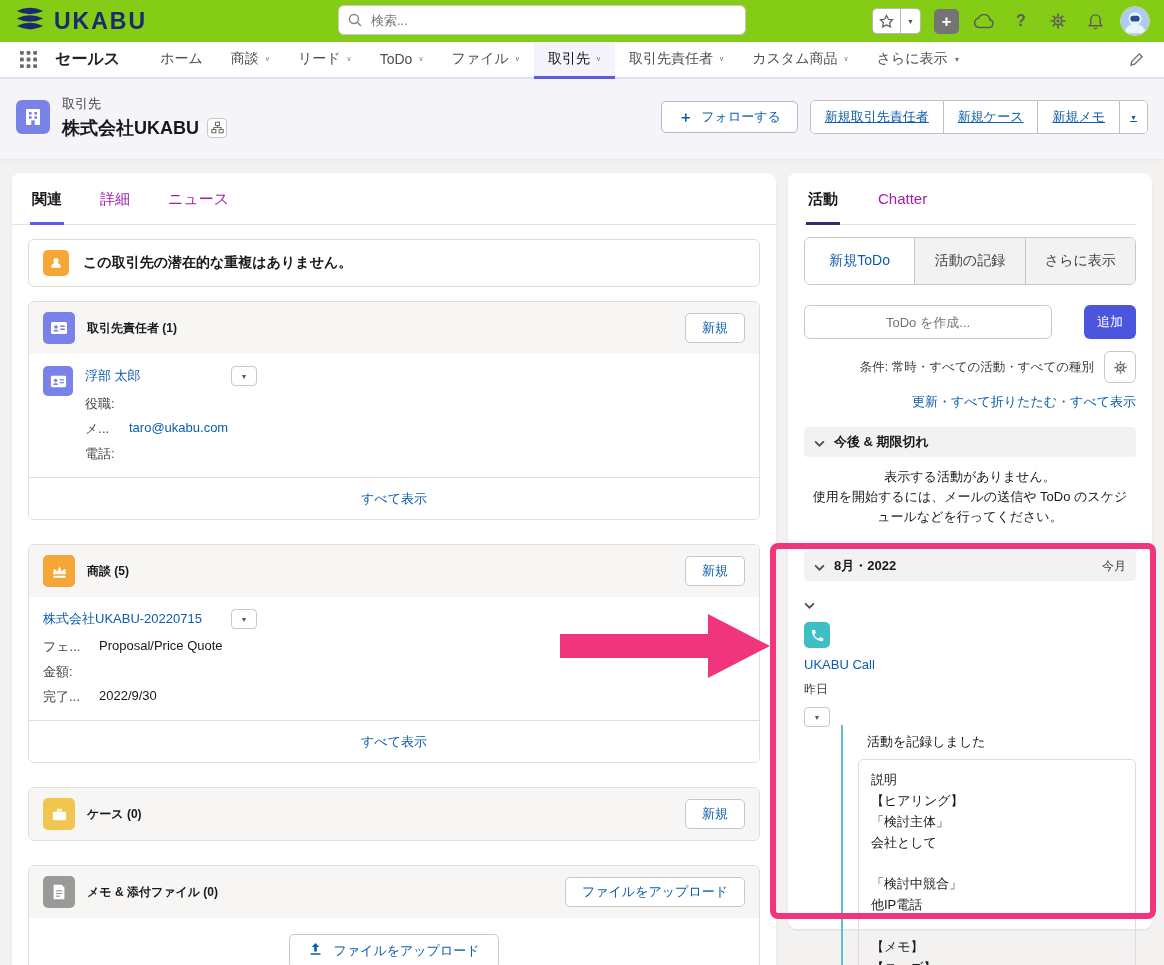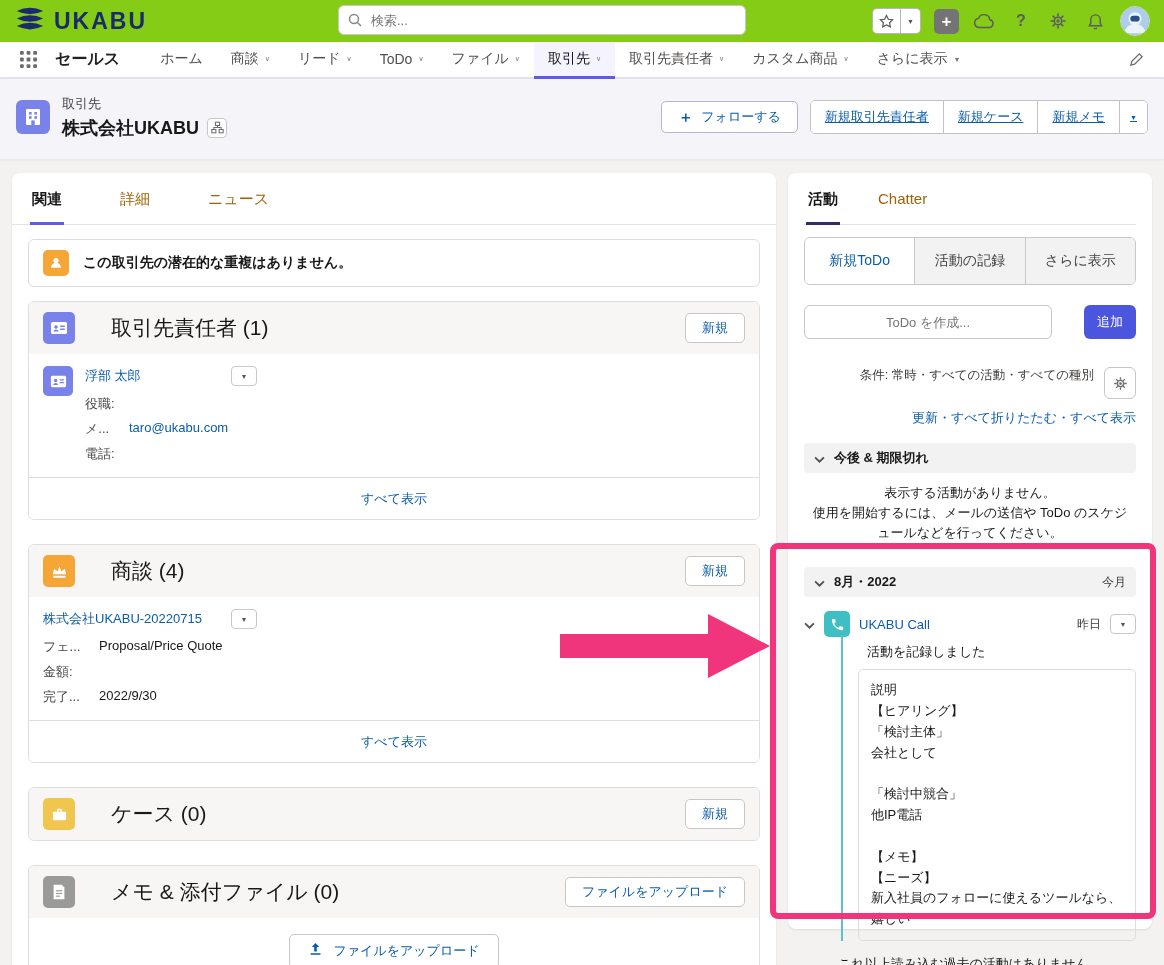--- a/index.html
+++ b/index.html
@@ -63,72 +63,72 @@
   .btn-group button{height:32px;padding:0 14px;font-size:13px;color:var(--link);background:#fff;text-decoration:underline;}
   .btn-group button + button{border-left:1px solid #c3c1bf;}
   .btn-group .caret-btn{padding:0 10px;font-size:7px;color:var(--link);}
 
   
   .content{height:806px;background:#f3f2f1;padding:14px 12px 0;display:flex;gap:12px;overflow:hidden;}
   .card{background:#fff;border-radius:8px;box-shadow:0 1px 2px rgba(0,0,0,.09);}
   .left-card{width:764px;height:812px;overflow:hidden;}
   .right-card{width:364px;height:756px;padding:0 16px;}
 
-  .tabs-row{display:flex;gap:54px;padding:0 18px;border-bottom:1px solid #e5e3e1;}
+  .tabs-row{display:flex;gap:34px;padding:0 18px;border-bottom:1px solid #e5e3e1;}
   .right-card .tabs-row{padding:0 2px;gap:36px;}
-  .tab{font-size:15px;color:#a16207;padding:17px 2px 13px;border-bottom:3px solid transparent;margin-bottom:-1px;}
+  .tab{font-size:15px;color:#a21caf;padding:17px 2px 13px;border-bottom:3px solid transparent;margin-bottom:-1px;}
   .tab.active{font-weight:700;border-bottom-color:var(--accent);color:#181818;}
   .tab.active-dark{font-weight:700;border-bottom-color:#2e2e6e;color:#181818;}
 
   .left-body{padding:14px 16px 16px;}
   .notice{display:flex;align-items:center;gap:14px;border:1px solid #dcdcdc;border-radius:6px;padding:10px 14px;margin-bottom:14px;}
   .notice-text{font-size:14px;font-weight:700;}
   .tile{border-radius:5px;display:flex;align-items:center;justify-content:center;flex:none;}
   .tile-26{width:26px;height:26px;}
   .tile-30{width:30px;height:30px;}
   .tile-32{width:32px;height:32px;}
   .bg-purple{background:var(--purple);}
   .bg-orange{background:var(--orange);}
   .bg-yellow{background:var(--yellow);}
   .bg-gray{background:var(--gray-ico);}
   .bg-teal{background:var(--teal);}
 
   .rel-card{border:1px solid #e0dedc;border-radius:6px;margin-bottom:24px;overflow:hidden;}
   .rel-header{display:flex;align-items:center;gap:12px;padding:10px 14px;background:#f7f6f5;}
-  .rel-title{font-size:21px;font-weight:400;margin-left:24px;}
+  .rel-title{font-size:12px;font-weight:700;}
   .btn-neutral{margin-left:auto;background:#fff;border:1px solid #c9c7c5;border-radius:5px;color:var(--link);font-size:13px;padding:5px 16px;}
   .rel-body{padding:12px 14px 14px;display:flex;gap:12px;background:#fff;}
   .entry-head{display:flex;align-items:center;justify-content:space-between;}
   .w172{width:172px;}  .w214{width:214px;}
   a.lnk{color:var(--link);text-decoration:none;font-size:13px;}
   .dd-btn{width:26px;height:20px;border:1px solid #c9c7c5;border-radius:4px;background:#fff;font-size:7px;color:#555;}
   .fields{display:grid;grid-template-columns:44px 1fr;row-gap:7px;font-size:13px;margin-top:9px;}
   .fields.opp{grid-template-columns:56px 1fr;}
   .fields .lab{color:#464646;}
   .view-all{border-top:1px solid #e0dedc;text-align:center;padding:11px 0;background:#fff;}
   .upload-area{padding:16px 14px 30px;display:flex;justify-content:center;background:#fff;}
   .upload-btn{display:flex;align-items:center;gap:10px;border:1px solid #c9c7c5;border-radius:5px;background:#fff;color:var(--link);font-size:13px;padding:7px 18px;}
 
   
   .subtabs{display:flex;border:1px solid #c9c7c5;border-radius:6px;overflow:hidden;margin:12px 0 20px;height:48px;text-align:center;}
   .subtab{flex:1;display:flex;align-items:center;justify-content:center;font-size:14px;color:#444;background:#f3f2f2;border-left:1px solid #c9c7c5;}
   .subtab:first-child{border-left:none;}
   .subtab.active{background:#fff;color:var(--link);}
-  .todo-row{display:flex;gap:32px;margin-bottom:28px;justify-content:space-between;}
+  .todo-row{display:flex;gap:32px;margin-bottom:12px;justify-content:space-between;}
   .todo-row input{flex:1;height:34px;border:1px solid #c9c7c5;border-radius:6px;font-size:13px;text-align:center;color:#444;outline:none;}
   .btn-add{width:52px;height:34px;background:var(--btn-indigo);color:#fff;border-radius:6px;font-size:13px;}
-  .filter-row{display:flex;align-items:flex-start;justify-content:flex-end;gap:10px;margin-bottom:10px;}
+  .filter-row{display:flex;align-items:center;justify-content:flex-end;gap:10px;margin-bottom:10px;}
   .filter-text{font-size:12.5px;color:#3e3c3a;}
   .gear-btn{width:32px;height:32px;border:1px solid #c9c7c5;border-radius:6px;background:#fff;display:flex;align-items:center;justify-content:center;}
   .links-row{text-align:right;font-size:13px;margin-bottom:16px;color:var(--link);}
   .links-row a{color:var(--link);text-decoration:none;}
   .sec-bar{display:flex;align-items:center;gap:9px;background:#f3f2f2;border-radius:4px;height:30px;padding:0 10px;font-size:13px;font-weight:700;margin-bottom:10px;}
   .sec-bar .badge{margin-left:auto;font-size:12px;font-weight:400;color:#3e3c3a;}
   .empty-block{text-align:center;font-size:13px;line-height:1.55;margin:6px 4px 24px;}
-  .act-row{display:flex;align-items:center;gap:9px;margin:14px 0 6px;}
+  .act-row{display:flex;align-items:flex-start;gap:9px;margin:14px 0 6px;flex-direction:column;}
   .act-title{font-size:14px;margin-right:auto;}
   .act-time{font-size:12px;color:#3e3c3a;}
   .act-sub{margin-left:63px;font-size:13px;}
   .timeline{position:relative;margin:8px 0 10px 37px;padding-left:17px;}
   .timeline::before{content:"";position:absolute;left:0;top:-34px;bottom:0;width:2px;background:#5bc4ca;}
   .desc-box{border:1px solid #ddd;border-radius:5px;padding:10px 12px;font-size:13px;line-height:1.6;white-space:pre-line;}
   .end-text{text-align:center;font-size:13px;margin-top:14px;}
 
   
   .annotation{position:absolute;inset:0;pointer-events:none;z-index:50;}
@@ -367,21 +367,21 @@
       </div>
 
       <div class="rel-card">
         <div class="rel-header">
           <span class="tile tile-32 bg-orange">
             <svg width="19" height="19" viewBox="0 0 20 20" fill="#fff">
                 <path d="M3 13l1.2-6L8 10l2-5.5L12 10l3.8-3L17 13z"></path>
                 <rect x="3.5" y="14.5" width="13" height="2" rx=".8"></rect>
               </svg>
           </span>
-          <span class="rel-title">商談 (4)</span>
+          <span class="rel-title">商談 (5)</span>
           <button class="btn-neutral">新規</button>
         </div>
         <div class="rel-body">
           <div style="flex:1;">
             <div class="entry-head w214">
               <a class="lnk" href="#">株式会社UKABU-20220715</a>
               <button class="dd-btn">▼</button>
             </div>
             <div class="fields opp">
               <span class="lab">フェ...</span>

